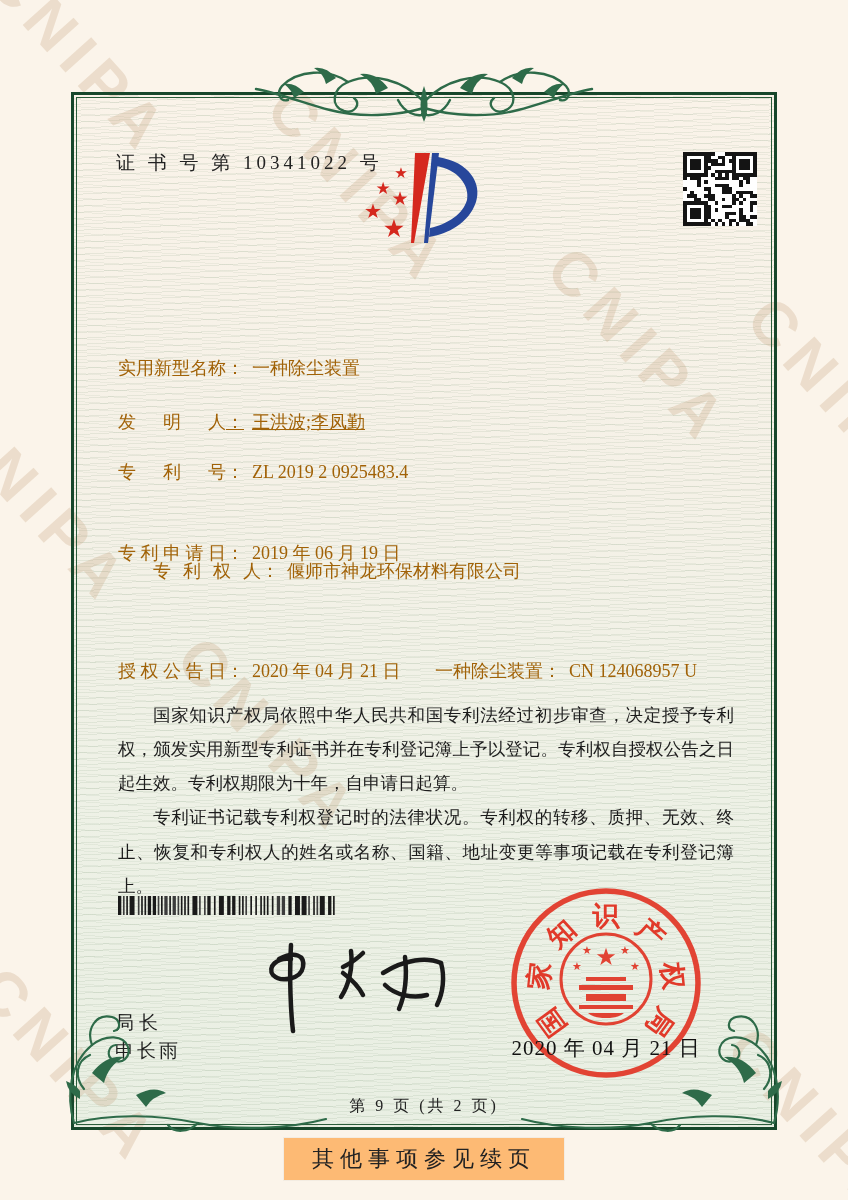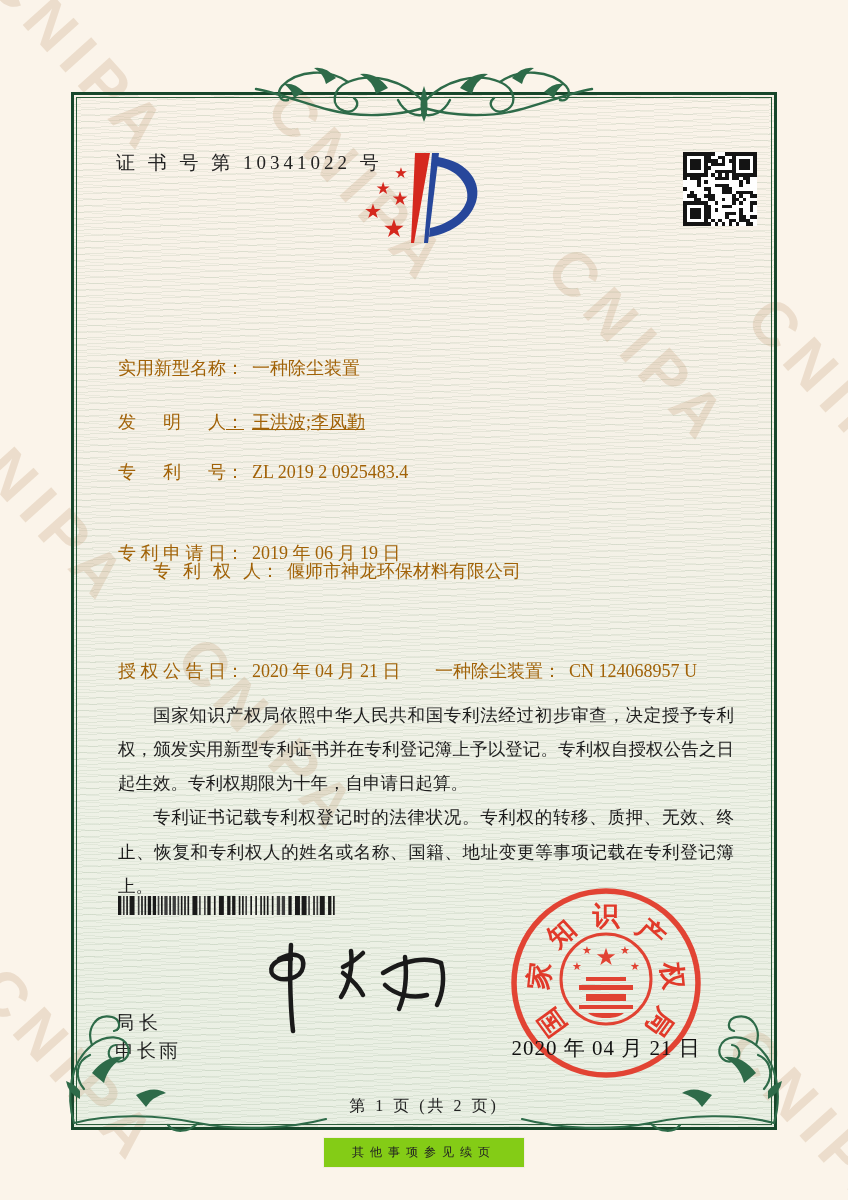--- a/index.html
+++ b/index.html
@@ -68,21 +68,21 @@
   .seal{position:absolute; z-index:5; left:505px; top:882px;}
   .seal-char{font-size:27px; font-weight:bold; fill:#e13a2a; font-family:"Liberation Serif","DejaVu Serif",serif;}
   .seal-date{
     position:absolute; z-index:6; left:505px; top:1034px; width:202px; text-align:center;
     font-size:21px; letter-spacing:1px; color:#111;
   }
   
   .page-info{position:absolute; z-index:3; left:0; top:1096px; width:100%; text-align:center; font-size:16px; letter-spacing:3px; color:#222;}
   .note-box{
     position:absolute; z-index:3; left:50%; transform:translateX(-50%); top:1138px;
-    background:#84cc16; padding:6px 28px; font-size:12px; letter-spacing:6px; color:#222;
+    background:#fdba74; padding:6px 28px; font-size:22px; letter-spacing:6px; color:#222;
     box-shadow:0 0 0 1px rgba(0,0,0,0.03);
     white-space:nowrap;
   }
 </style>
 </head>
 <body>
 
 <div class="page">
 
   <div class="wm" style="left:-40px; top:20px;">CNIPA</div>
@@ -499,16 +499,16 @@
           <text x="-29" y="-13" font-size="11" text-anchor="middle" dominant-baseline="central">★</text>
           <text x="29" y="-13" font-size="11" text-anchor="middle" dominant-baseline="central">★</text>
         </g>
         <path d="M-20,-2 h40 v4 h-40 z M-27,6 h54 v5 h-54 z M-20,15 h40 v7 h-40 z M-27,26 h54 v4 h-54 z"></path>
         <path d="M-18,34 a20,9 0 0 0 36,0 z"></path>
       </g>
     </g>
   </svg>
   <div class="seal-date">2020 年 04 月 21 日</div>
 
-  <div class="page-info">第 1 页 (共 2 页)</div>
+  <div class="page-info">第 9 页 (共 2 页)</div>
   <div class="note-box">其他事项参见续页</div>
 
 </div>
 
 </body></html>

